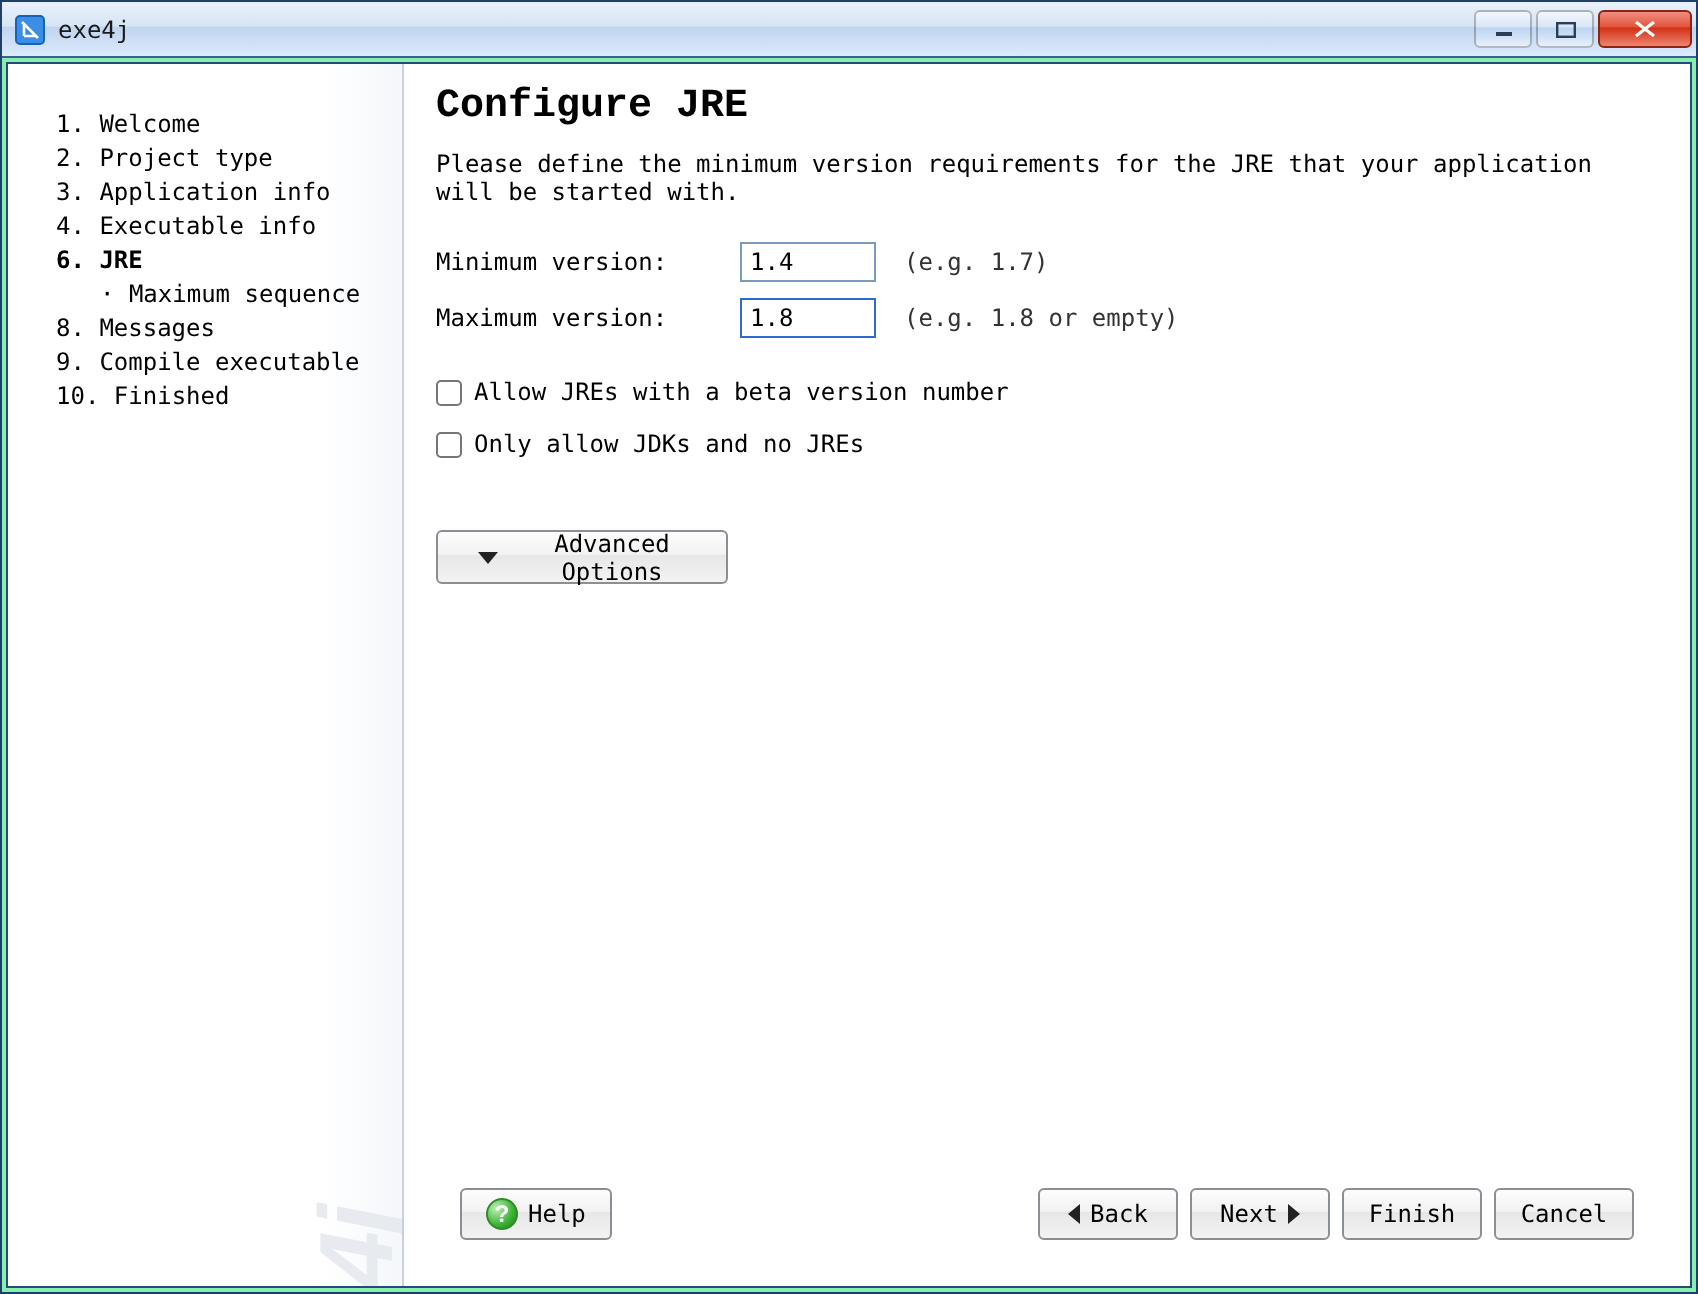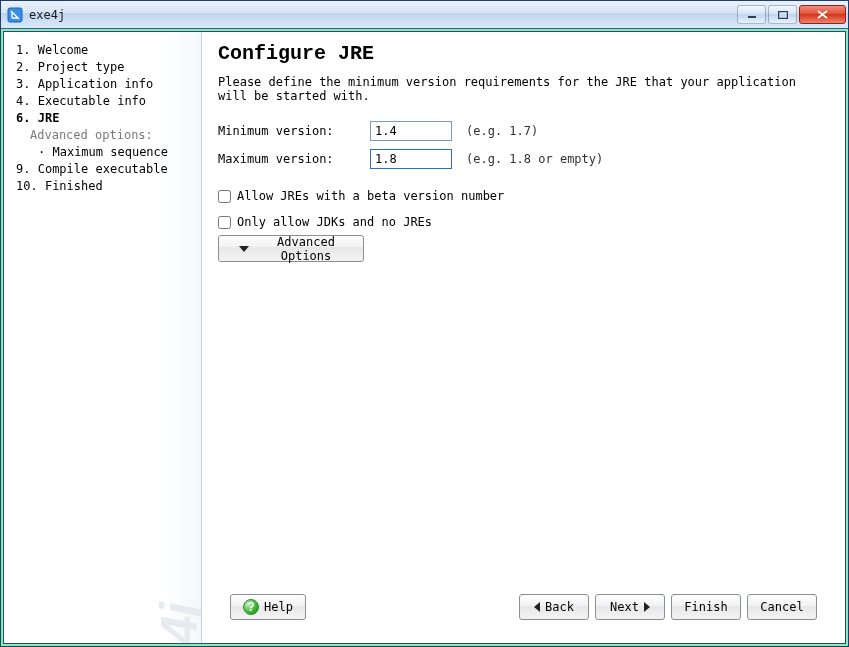--- a/index.html
+++ b/index.html
@@ -80,21 +80,21 @@
   .sidebar {
     width: 198px;
     background: linear-gradient(to right, #ffffff 0%, #ffffff 80%, #f4f7fb 100%);
     border-right: 1px solid #c8d0da;
     padding: 10px 6px 6px 12px;
     position: relative;
     overflow: hidden;
   }
   .sidebar ol {
     list-style: none;
-    margin: 0; padding: 0;
+    margin: 12px; padding: 0;
   }
   .sidebar li {
     padding: 1px 0;
     line-height: 15px;
     white-space: nowrap;
     cursor: pointer;
   }
   .sidebar li.current {
     font-weight: bold;
   }
@@ -143,21 +143,21 @@
   }
   .form-row {
     display: flex;
     align-items: center;
     margin-bottom: 8px;
   }
   .form-row .lbl {
     width: 152px;
   }
   .form-row input[type="text"] {
-    width: 82px;
+    width: 68px;
     height: 20px;
     font-family: inherit;
     font-size: 12px;
     padding: 1px 4px;
     border: 1px solid #7a9ac0;
     outline: none;
   }
   .form-row input.focused {
     border-color: #2e6bcf;
   }
@@ -167,21 +167,21 @@
   }
   .chk-row {
     display: flex;
     align-items: center;
     margin: 6px 0;
   }
   .chk-row input[type="checkbox"] {
     width: 13px; height: 13px; margin: 0 6px 0 0;
   }
   .adv-btn {
-    margin-top: 0;
+    margin-top: 30px;
     width: 146px;
     height: 27px;
     font-family: inherit;
     font-size: 12px;
     background: linear-gradient(to bottom, #fdfdfd 0%, #f2f2f2 45%, #e7e7e7 46%, #f3f3f3 100%);
     border: 1px solid #8a8f96;
     border-radius: 3px;
     cursor: pointer;
     display: inline-flex;
     align-items: center;
@@ -281,22 +281,22 @@
   <div class="client">
     <div class="body-row">
 
       <div class="sidebar">
         <ol>
           <li><span>1.</span>&nbsp;<span>Welcome</span></li>
           <li><span>2.</span>&nbsp;<span>Project type</span></li>
           <li><span>3.</span>&nbsp;<span>Application info</span></li>
           <li><span>4.</span>&nbsp;<span>Executable info</span></li>
           <li class="current"><span>6.</span>&nbsp;<span>JRE</span></li>
-          <li class="adv-head">Advanced options:</li>
           <li class="sub"><span>Maximum sequence</span></li>
+          <li><span>8.</span>&nbsp;<span>Messages</span></li>
           <li><span>9.</span>&nbsp;<span>Compile executable</span></li>
           <li><span>10.</span>&nbsp;<span>Finished</span></li>
         </ol>
         <div class="watermark">exe4j</div>
       </div>
 
       <div class="main">
         <h1 class="page-title">Configure JRE</h1>
         <p class="page-desc">Please define the minimum version requirements for the JRE that your application will be started with.</p>
 

